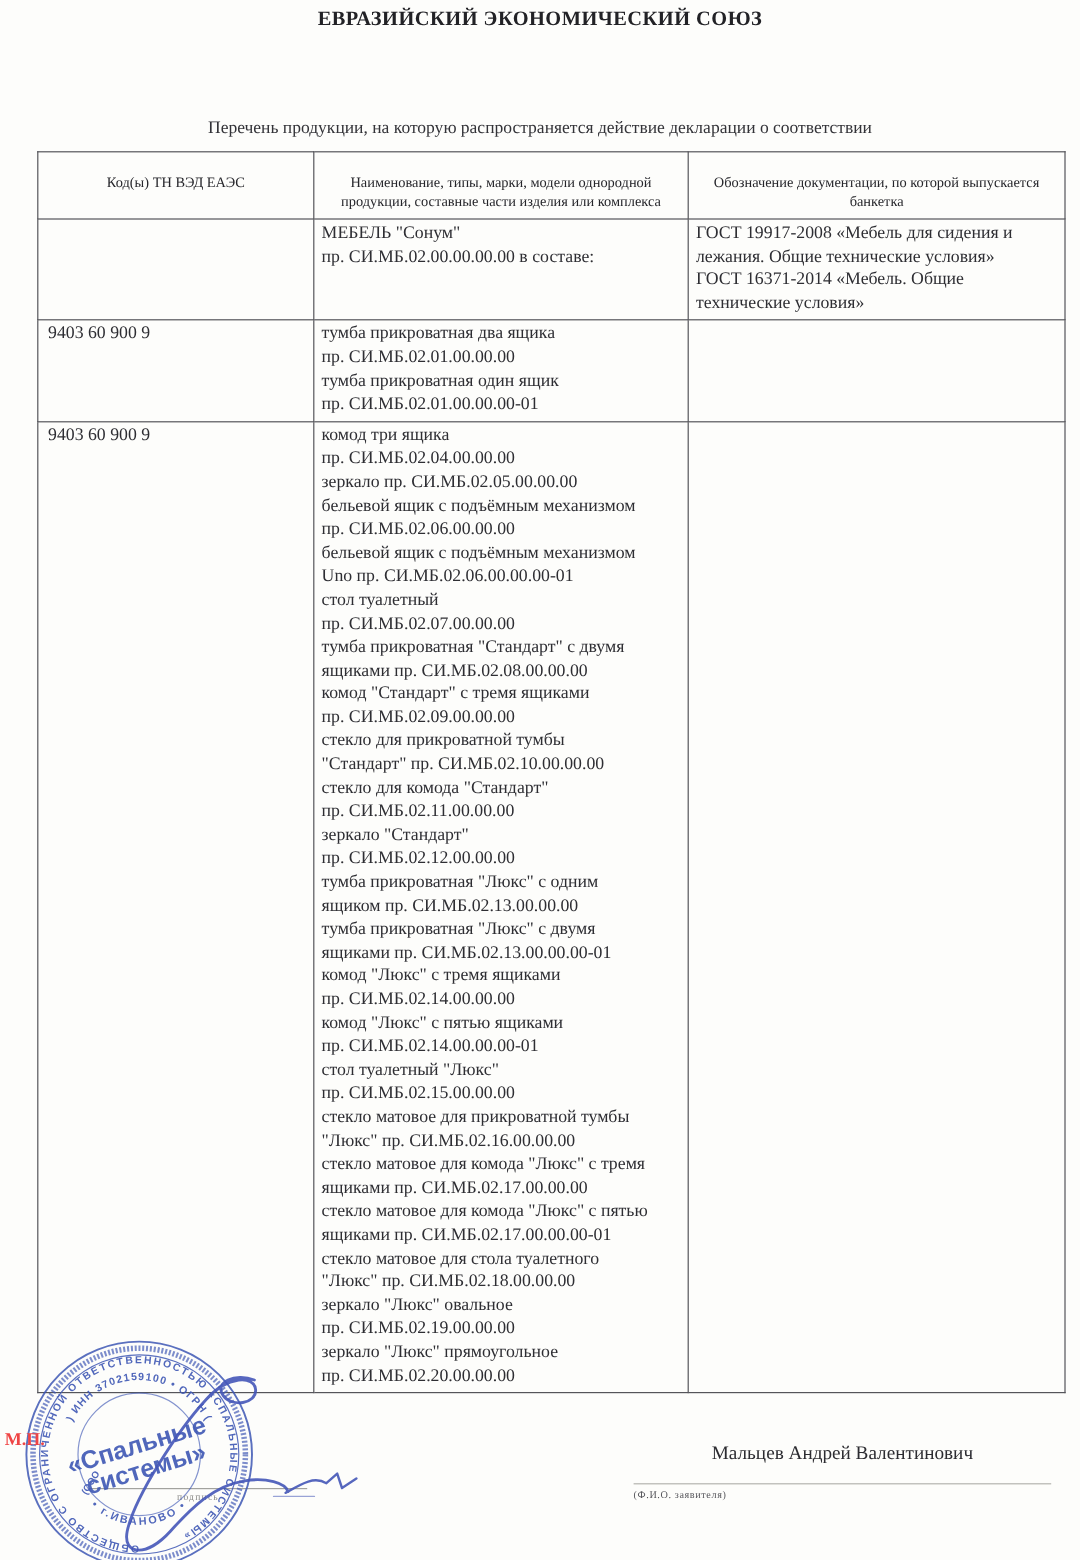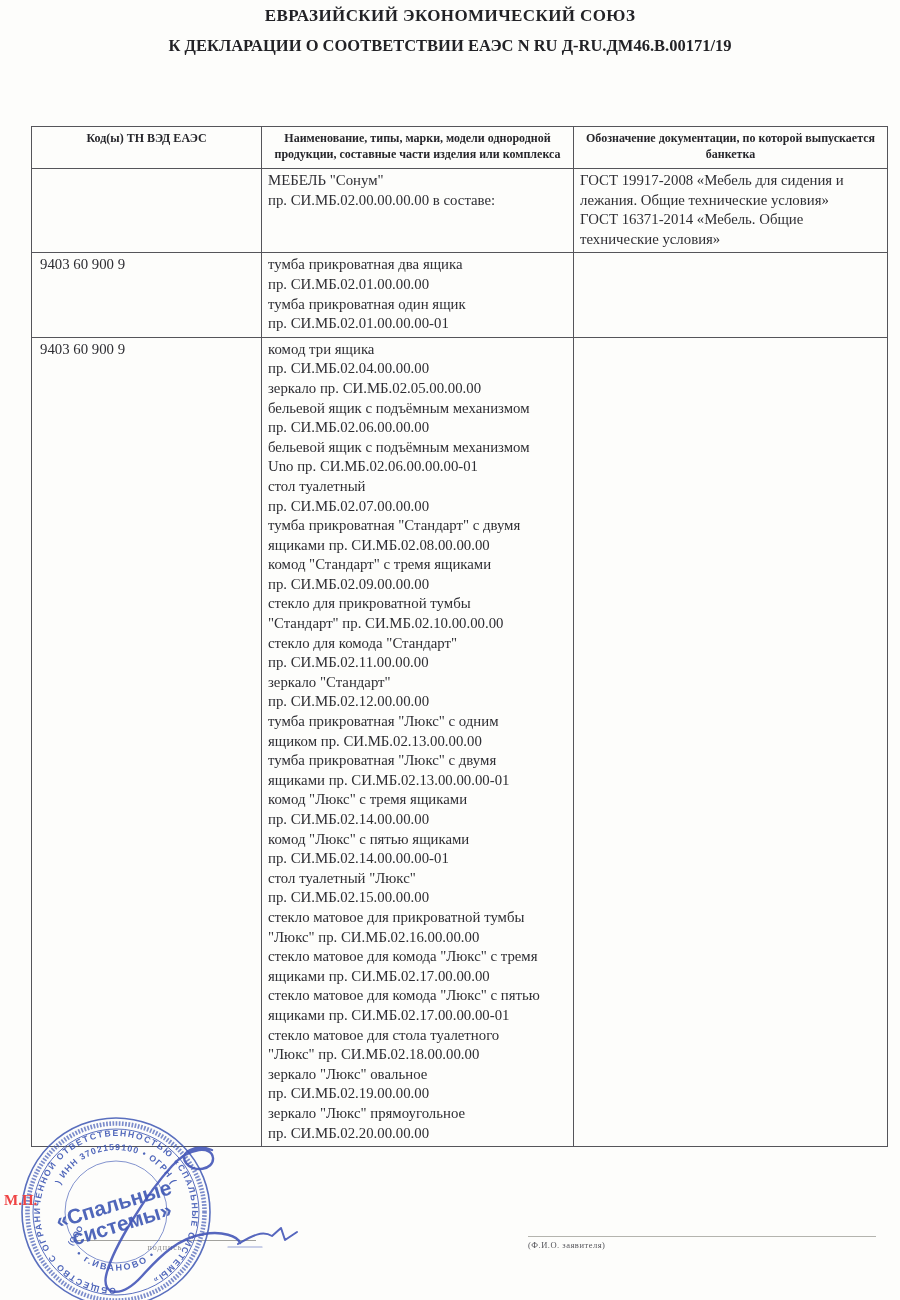--- a/index.html
+++ b/index.html
@@ -13,22 +13,22 @@
   .t2 { font-size:17px; margin-bottom:9px; }
   .t3 { font-size:16.5px; }
   .subtitle { position:absolute; top:99px; left:0; width:100%; text-align:center; font-size:14.6px; color:#333338; }
 
   table.products {
     position:absolute; left:31px; top:126px; width:856px;
     border-collapse:collapse; table-layout:fixed;
   }
   .products th, .products td { border:1px solid #55555a; vertical-align:top; }
   .products th {
-    font-size:12px; line-height:15.5px; font-weight:bold; color:#26262b;
-    padding:4px 10px 6px; text-align:center;
+    font-size:12px; line-height:15.5px; font-weight:normal; color:#26262b;
+    padding:18px 10px 6px; text-align:center;
   }
   .products td {
     font-size:14.8px; line-height:19.6px; color:#2e2e33;
     padding:2px 2px 3px 6px; white-space:pre-line;
   }
   .products td.code { padding-left:8px; }
   .products tr.r1 td { height:78px; }
   .products tr.r2 td { height:76px; }
   .products tr.r3 td { height:40px; }
   .products tr.r4 td { height:800px; }
@@ -45,23 +45,23 @@
   .stamp-svg { position:absolute; left:16px; top:1112px; width:200px; height:200px; z-index:3; }
   .signature-svg { position:absolute; left:0px; top:1100px; width:340px; height:200px; z-index:5; }
 </style>
 </head>
 <body>
 
 <div class="page">
 
   <div class="doc-header">
     <div class="t1">ЕВРАЗИЙСКИЙ ЭКОНОМИЧЕСКИЙ СОЮЗ</div>
-    <div class="t3">К ДЕКЛАРАЦИИ О СООТВЕТСТВИИ ЕАЭС N RU Д-RU.ДМ46.В.00171/19</div>
   </div>
 
+  <div class="subtitle">Перечень продукции, на которую распространяется действие декларации о соответствии</div>
 
   <table class="products">
     <colgroup>
       <col style="width:230px">
       <col style="width:312px">
       <col style="width:314px">
     </colgroup>
     <thead>
       <tr>
         <th>Код(ы) ТН ВЭД ЕАЭС</th>
@@ -133,20 +133,21 @@
         <td class="docs"></td>
       </tr>
     </tbody>
   </table>
 
   <div class="mp-label">М.П.</div>
 
   <div class="sig-line-left"></div>
   <div class="sig-caption-left">подпись</div>
 
+  <div class="applicant-name">Мальцев Андрей Валентинович</div>
   <div class="applicant-line"></div>
   <div class="applicant-caption">(Ф.И.О. заявителя)</div>
 
   <svg class="stamp-svg" viewBox="-100 -100 200 200" xmlns="http://www.w3.org/2000/svg">
     <g fill="none" stroke="#3e57b4" opacity="0.85">
       <circle r="94" stroke-width="1.6"></circle>
       <circle r="88.5" stroke-width="4.6" stroke-dasharray="1.7 1.5" opacity="0.8"></circle>
       <circle r="83" stroke-width="1"></circle>
       <circle r="51" stroke-width="1" opacity="0.75"></circle>
     </g>

